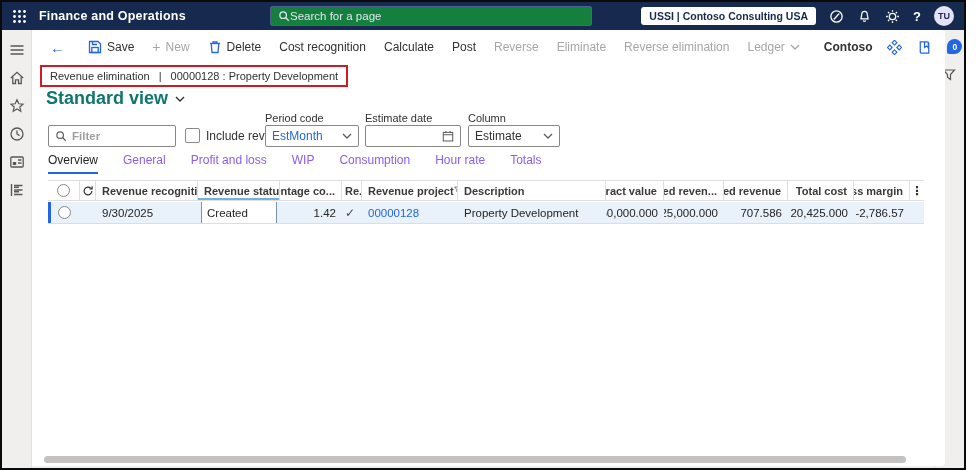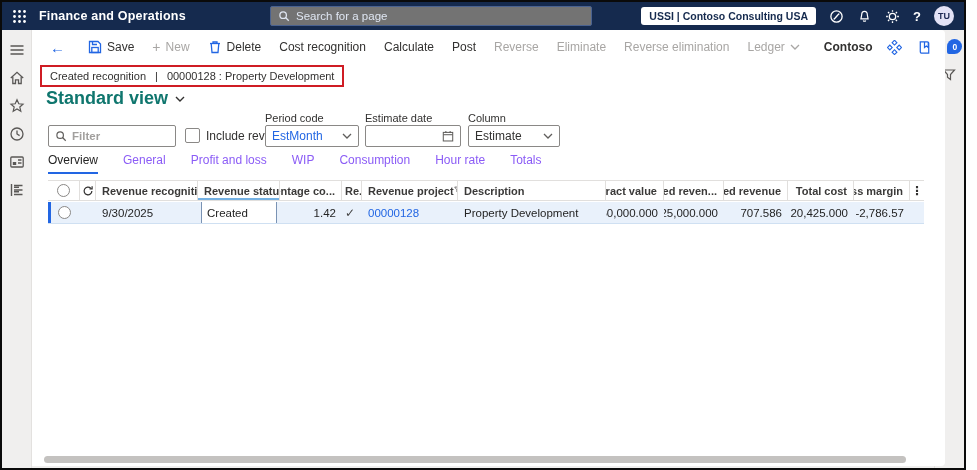--- a/index.html
+++ b/index.html
@@ -3,21 +3,21 @@
 <meta charset="utf-8">
 <style>
   * { box-sizing: border-box; margin: 0; padding: 0; }
   html,body { width: 977px; height: 470px; font-family: "Liberation Sans", "DejaVu Sans", sans-serif; }
   .frame { position: relative; width: 966px; height: 470px; border: 2px solid #0a0a0a; background: #f0efee; overflow: hidden; }
 
   
   .topbar { position: absolute; top: 0; left: 0; right: 0; height: 28px; background: #152a4e; display: flex; align-items: center; padding: 0 10px; color: #fff; }
   .waffle { width: 15px; height: 15px; margin-right: 12px; cursor: pointer; }
   .app-title { font-size: 12.5px; font-weight: 700; letter-spacing: .2px; white-space: nowrap; }
-  .nav-search { position: absolute; left: 268px; top: 4px; width: 322px; height: 20px; background: #737373; border: 1px solid #4a6290; border-radius: 2px; display: flex; align-items: center; padding: 0 7px; gap: 6px; font-size: 11.5px; color: #dfe6f2; cursor: text; }
+  .nav-search { position: absolute; left: 268px; top: 4px; width: 322px; height: 20px; background: #15803d; border: 1px solid #4a6290; border-radius: 2px; display: flex; align-items: center; padding: 0 7px; font-size: 11.5px; color: #dfe6f2; cursor: text; }
   .nav-right { margin-left: auto; display: flex; align-items: center; gap: 13px; }
   .company-badge { background: #fff; color: #152a4e; font-size: 10.5px; font-weight: 700; padding: 3px 8px; border-radius: 3px; white-space: nowrap; cursor: pointer; }
   .nav-ico { width: 15px; height: 15px; color: #fff; cursor: pointer; display: block; }
   .help-q { font-size: 13px; font-weight: 700; color: #fff; cursor: pointer; }
   .avatar { width: 20px; height: 20px; border-radius: 50%; background: #e3e2f6; color: #1f2a55; font-size: 9px; font-weight: 700; display: flex; align-items: center; justify-content: center; cursor: pointer; }
 
   
   .sidebar { position: absolute; left: 0; top: 28px; bottom: 0; width: 30px; background: #f0efee; border-right: 1px solid #e3e1df; }
   .side-ico { position: absolute; left: 7px; width: 16px; height: 16px; color: #5a5856; cursor: pointer; }
   .rightstrip { position: absolute; right: 0; top: 28px; bottom: 0; width: 30px; background: #f0efee; border-left: 1px solid #e3e1df; }
@@ -257,21 +257,21 @@
         </div>
         <svg class="ico" viewBox="0 0 16 16" fill="none" stroke="currentColor" stroke-width="1.5">
           <path d="M13 8 A5 5 0 1 1 11.5 4.4"></path>
             <path d="M13.4 2 V5.4 H10"></path>
         </svg>
 
       </div>
     </div>
 
     <div class="crumb-box">
-      <span>Created recognition</span>
+      <span>Revenue elimination</span>
       <span class="crumb-sep">|</span>
       <span>00000128 : Property Development</span>
     </div>
 
     <div class="view-title">
       <span class="t">Standard view</span>
       <svg class="chev" viewBox="0 0 10 6" fill="none" stroke="currentColor" stroke-width="1.4">
           <path d="M1 1 L5 5 L9 1"></path>
         </svg>
     </div>

